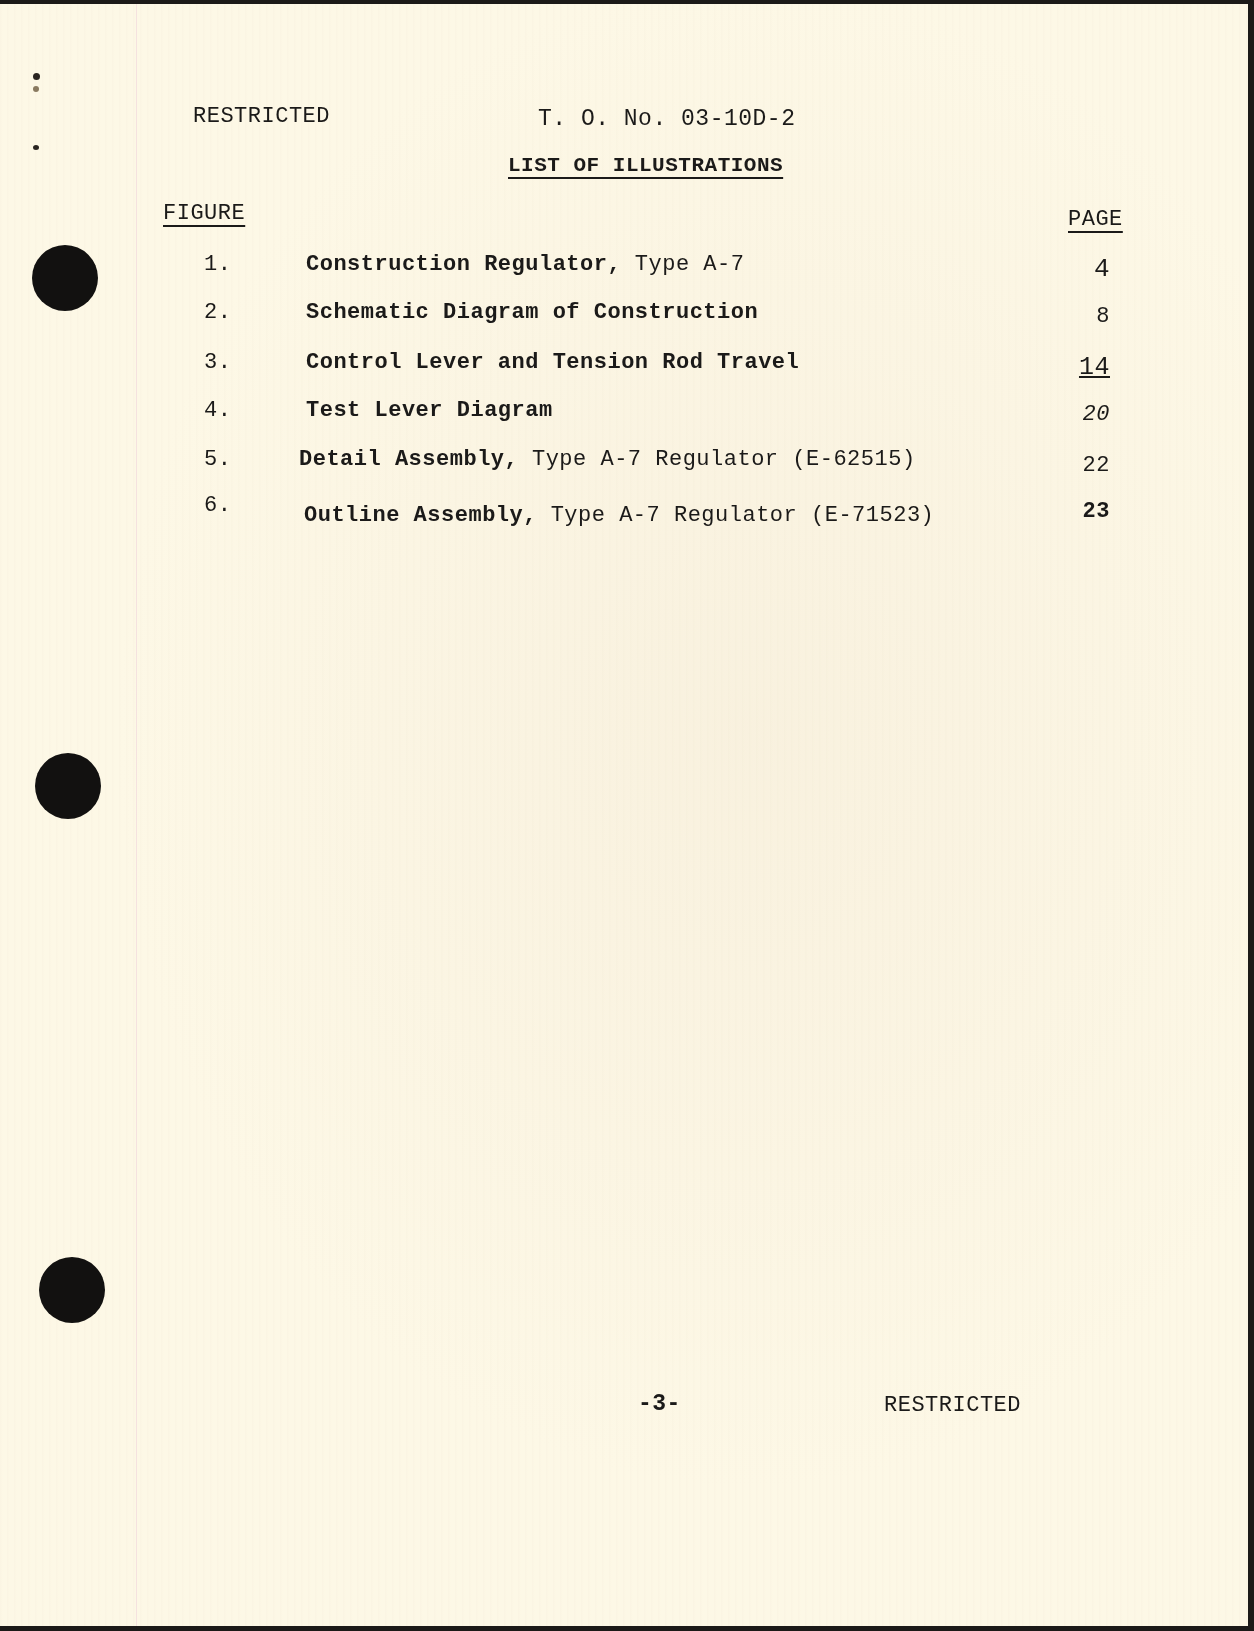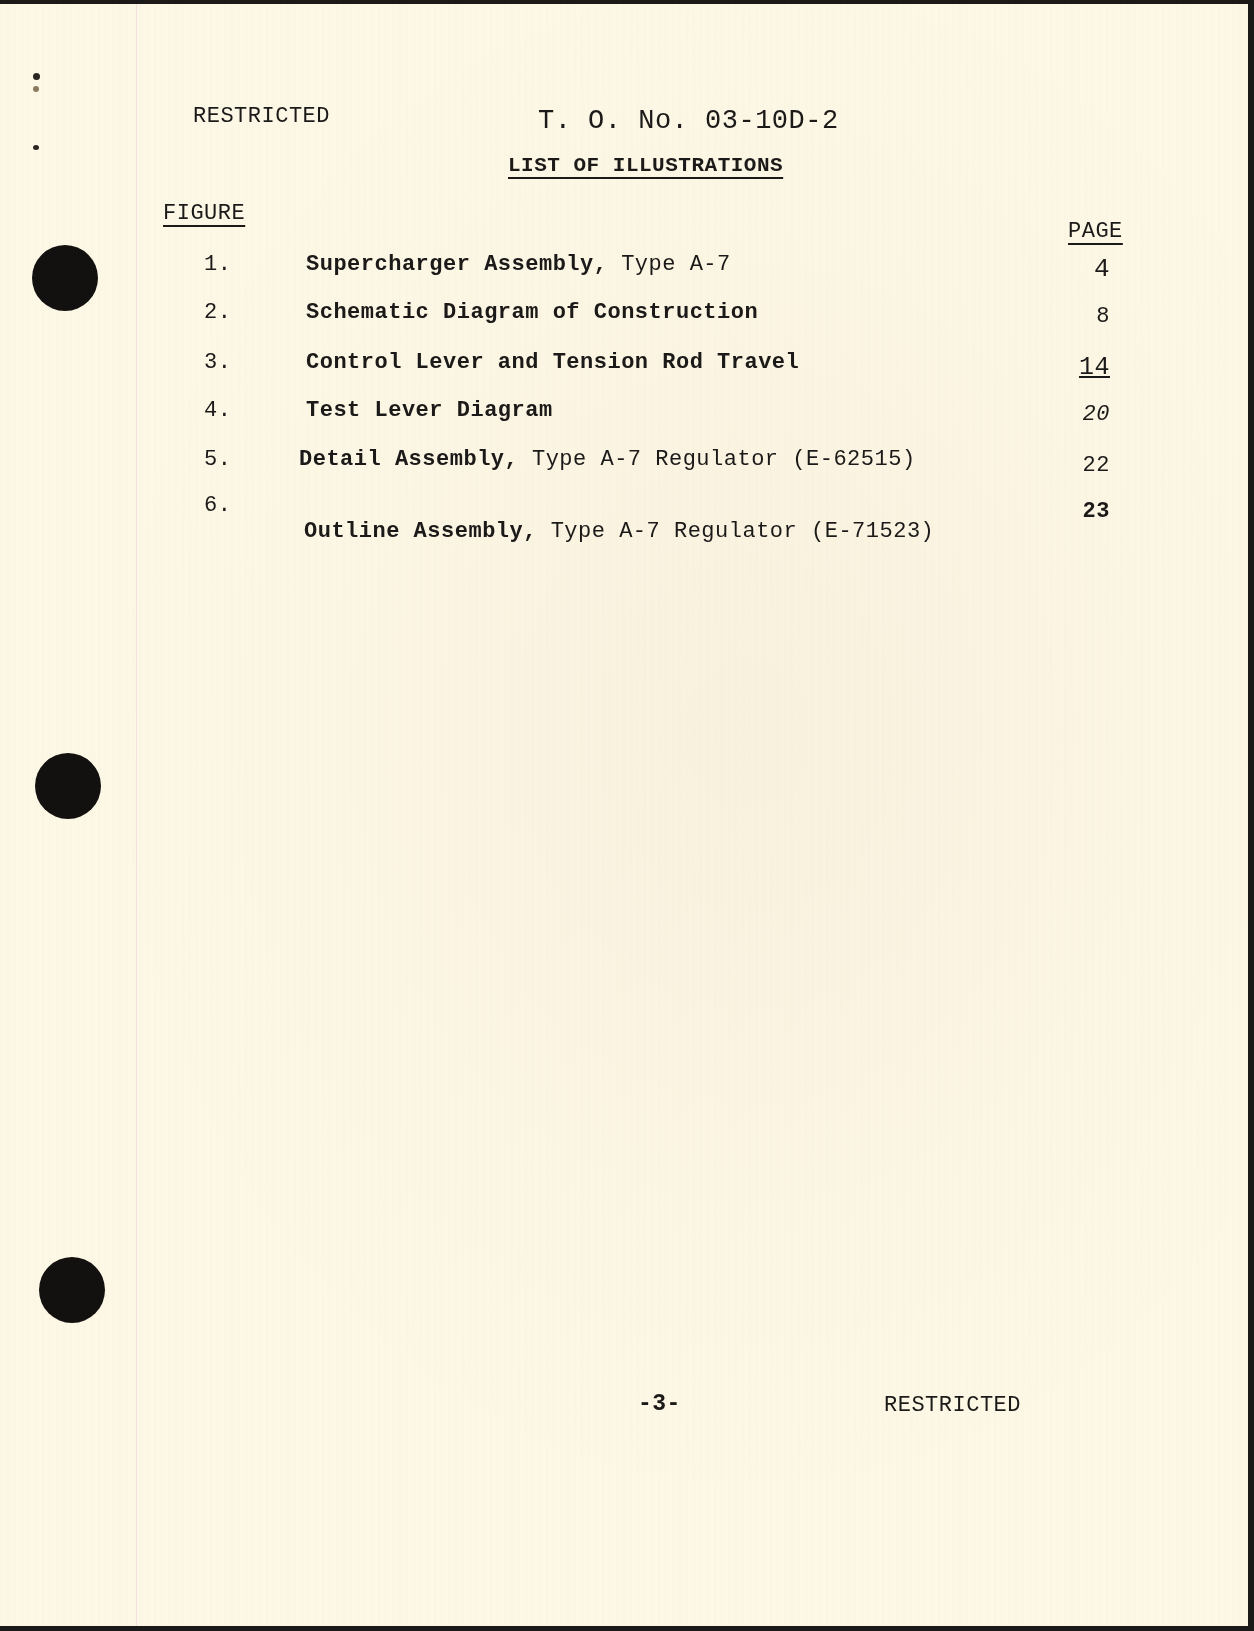--- a/index.html
+++ b/index.html
@@ -77,31 +77,31 @@
 
   <div class="hole" style="left:32px; top:241px;"></div>
   <div class="hole" style="left:35px; top:749px;"></div>
   <div class="hole" style="left:39px; top:1253px;"></div>
 
   <div class="speck" style="left:33px; top:69px; width:7px; height:7px;"></div>
   <div class="speck" style="left:33px; top:82px; width:6px; height:6px; background:#8a7a60;"></div>
   <div class="speck" style="left:33px; top:141px; width:6px; height:5px;"></div>
 
   <div class="text" style="left:193px; top:102px;">RESTRICTED</div>
-  <div class="text" style="left:538px; top:104px; font-size:27px;">T. O. No. 03-10D-2</div>
+  <div class="text" style="left:538px; top:104px; font-size:23px;">T. O. No. 03-10D-2</div>
   <div class="text bold underline" style="left:508px; top:151px; font-size:21px;">LIST OF ILLUSTRATIONS</div>
 
   <div class="text underline" style="left:163px; top:199px;">FIGURE</div>
-  <div class="text underline" style="left:1068px; top:205px;margin-top:12px;">PAGE</div>
+  <div class="text underline" style="left:1068px; top:205px;">PAGE</div>
 
   <div>
     <div>
       <div class="text col-fig" style="top:250px;">1.</div>
       <div class="text col-title" style="top:250px;">
-        <span class="bold">Supercharger Assembly,</span><span> Type A-7</span>
+        <span class="bold">Construction Regulator,</span><span> Type A-7</span>
       </div>
       <div class="text page-num" style="top:252px; font-size:26px;">4</div>
     </div>
 
     <div>
       <div class="text col-fig" style="top:298px;">2.</div>
       <div class="text col-title" style="top:298px;">
         <span class="bold">Schematic Diagram of Construction</span><span></span>
       </div>
       <div class="text page-num" style="top:302px;">8</div>
@@ -126,21 +126,21 @@
     <div>
       <div class="text col-fig" style="top:445px;">5.</div>
       <div class="text col-title" style="top:445px; left:299px;">
         <span class="bold">Detail Assembly,</span><span> Type A-7 Regulator (E-62515)</span>
       </div>
       <div class="text page-num" style="top:451px;">22</div>
     </div>
 
     <div>
       <div class="text col-fig" style="top:491px;">6.</div>
-      <div class="text col-title" style="top:517px; left:304px;">
+      <div class="text col-title" style="top:501px; left:304px;">
         <span class="bold">Outline Assembly,</span><span> Type A-7 Regulator (E-71523)</span>
       </div>
       <div class="text page-num" style="top:497px;font-weight:bold;">23</div>
     </div>
   </div>
 
   <div class="text bold" style="left:638px; top:1389px; font-size:23px;">-3-</div>
   <div class="text" style="left:884px; top:1391px;">RESTRICTED</div>
 </div>
 

